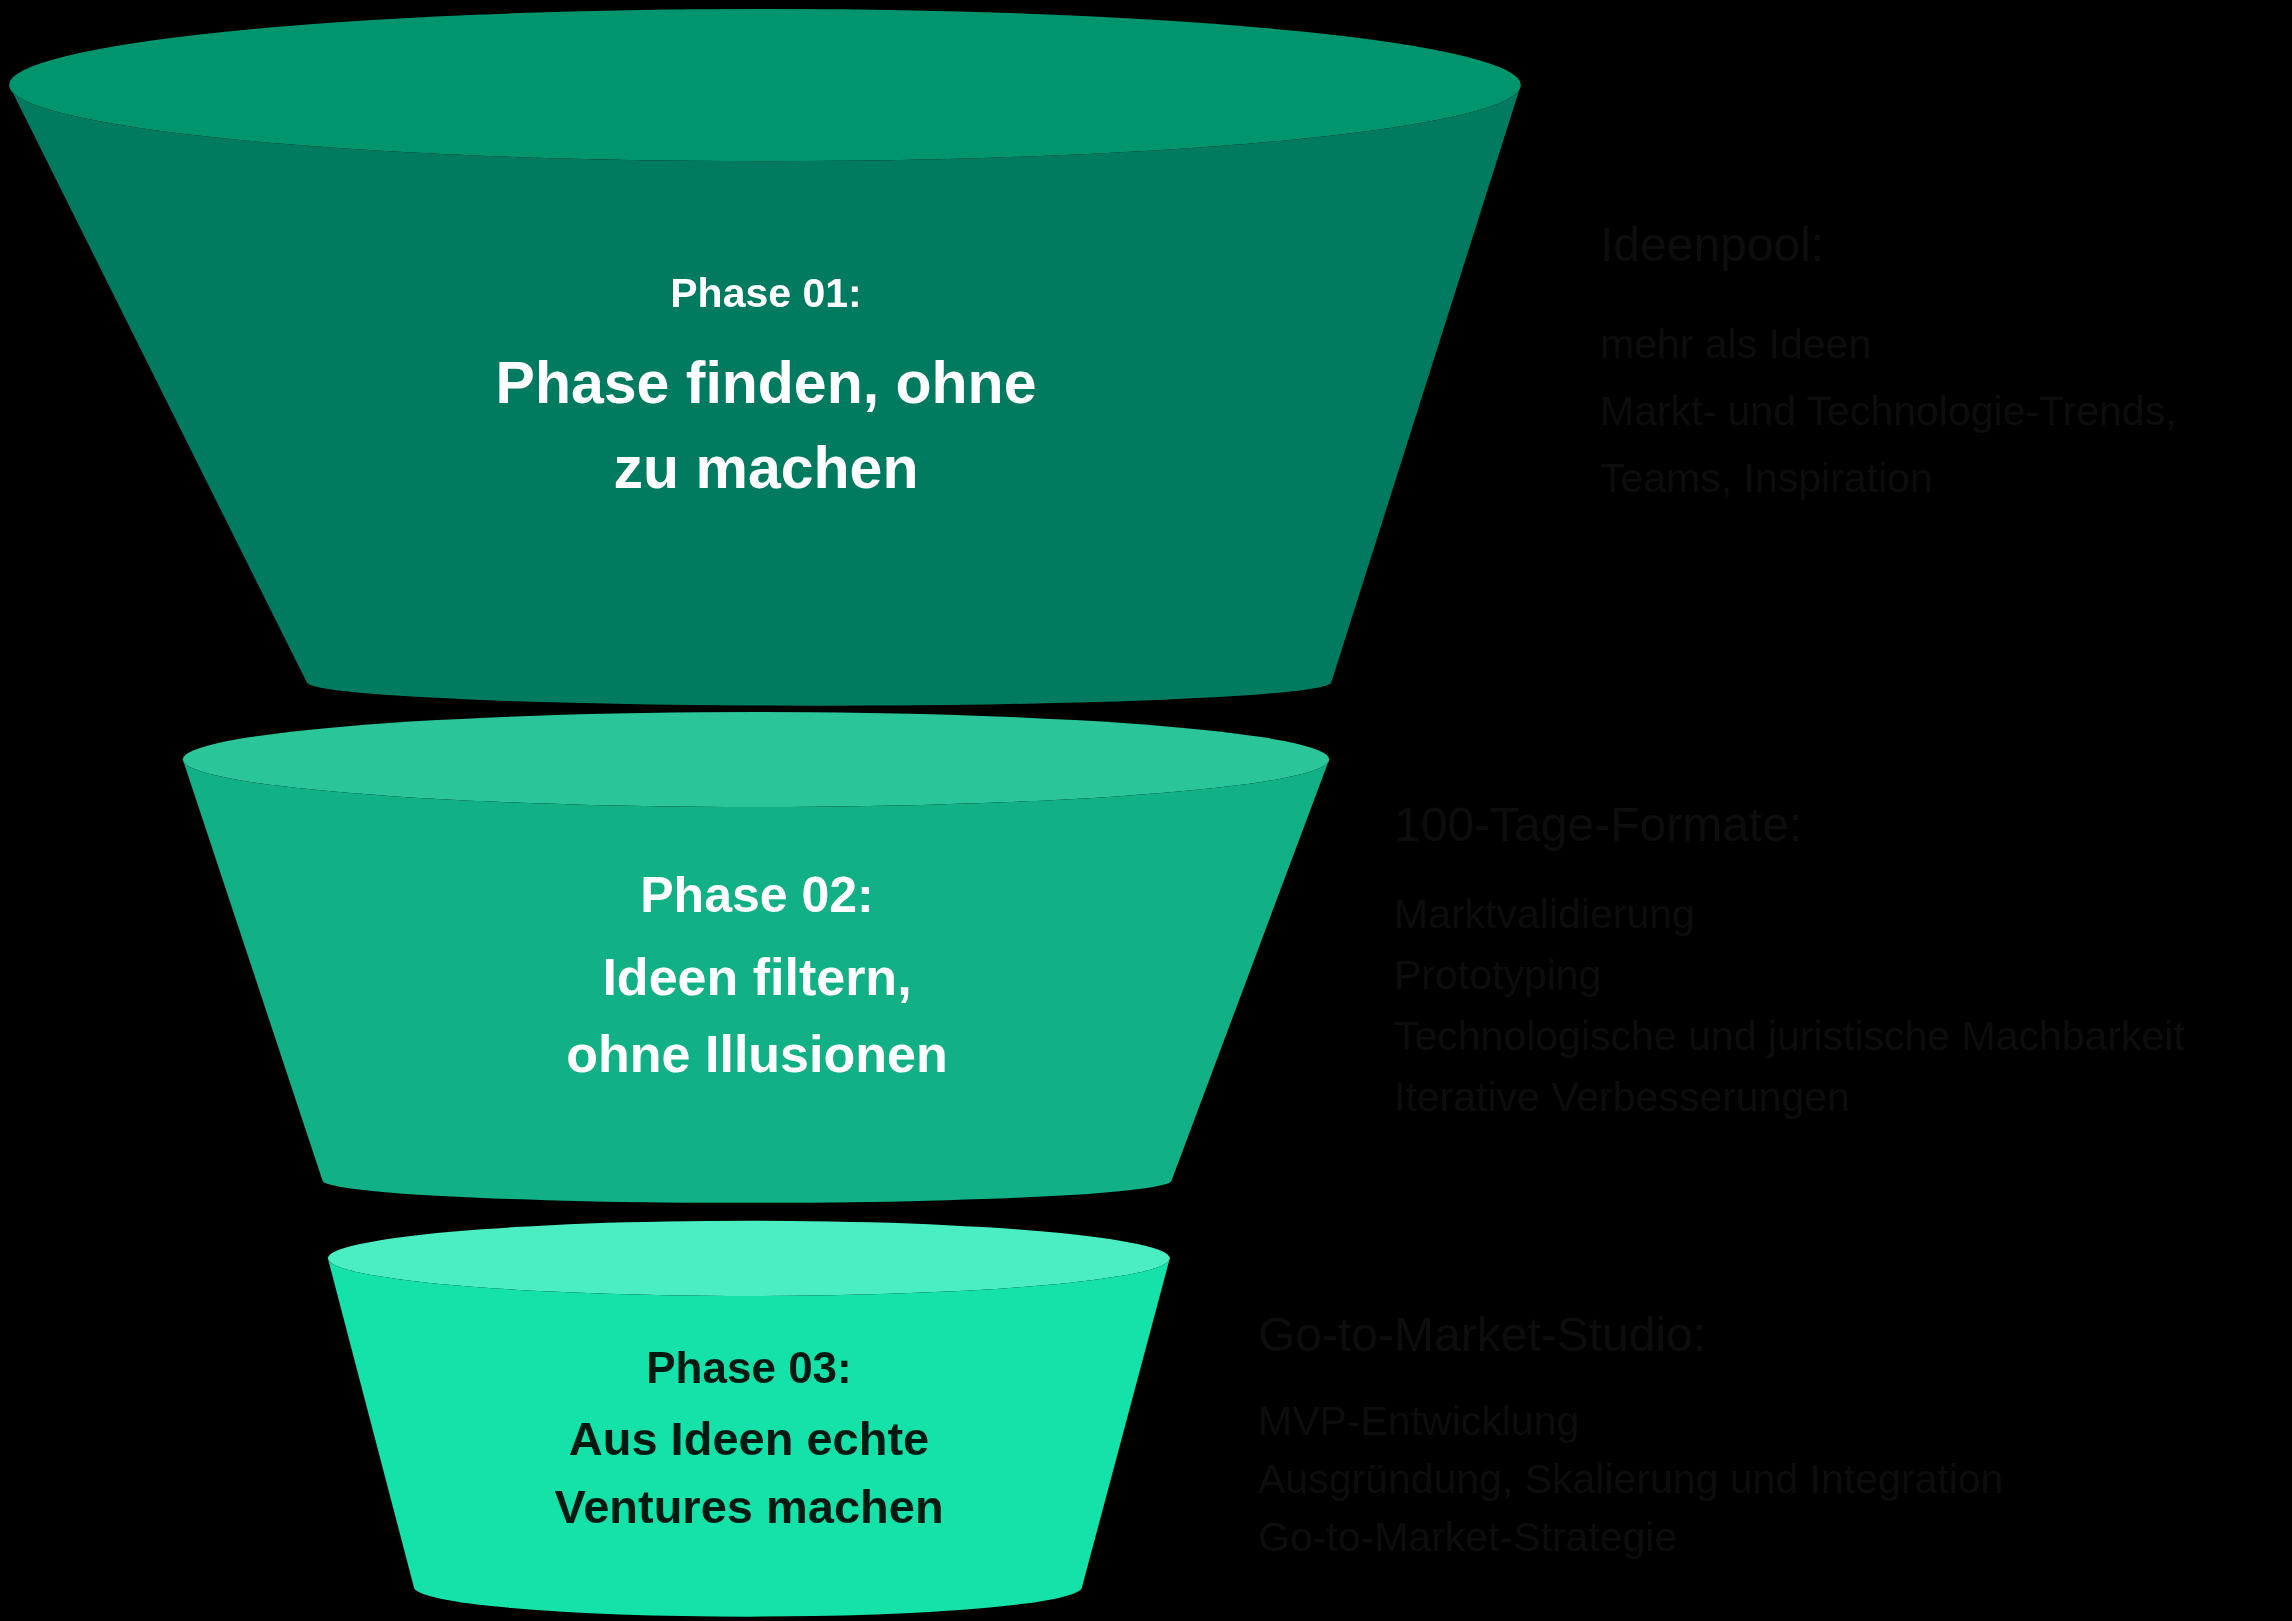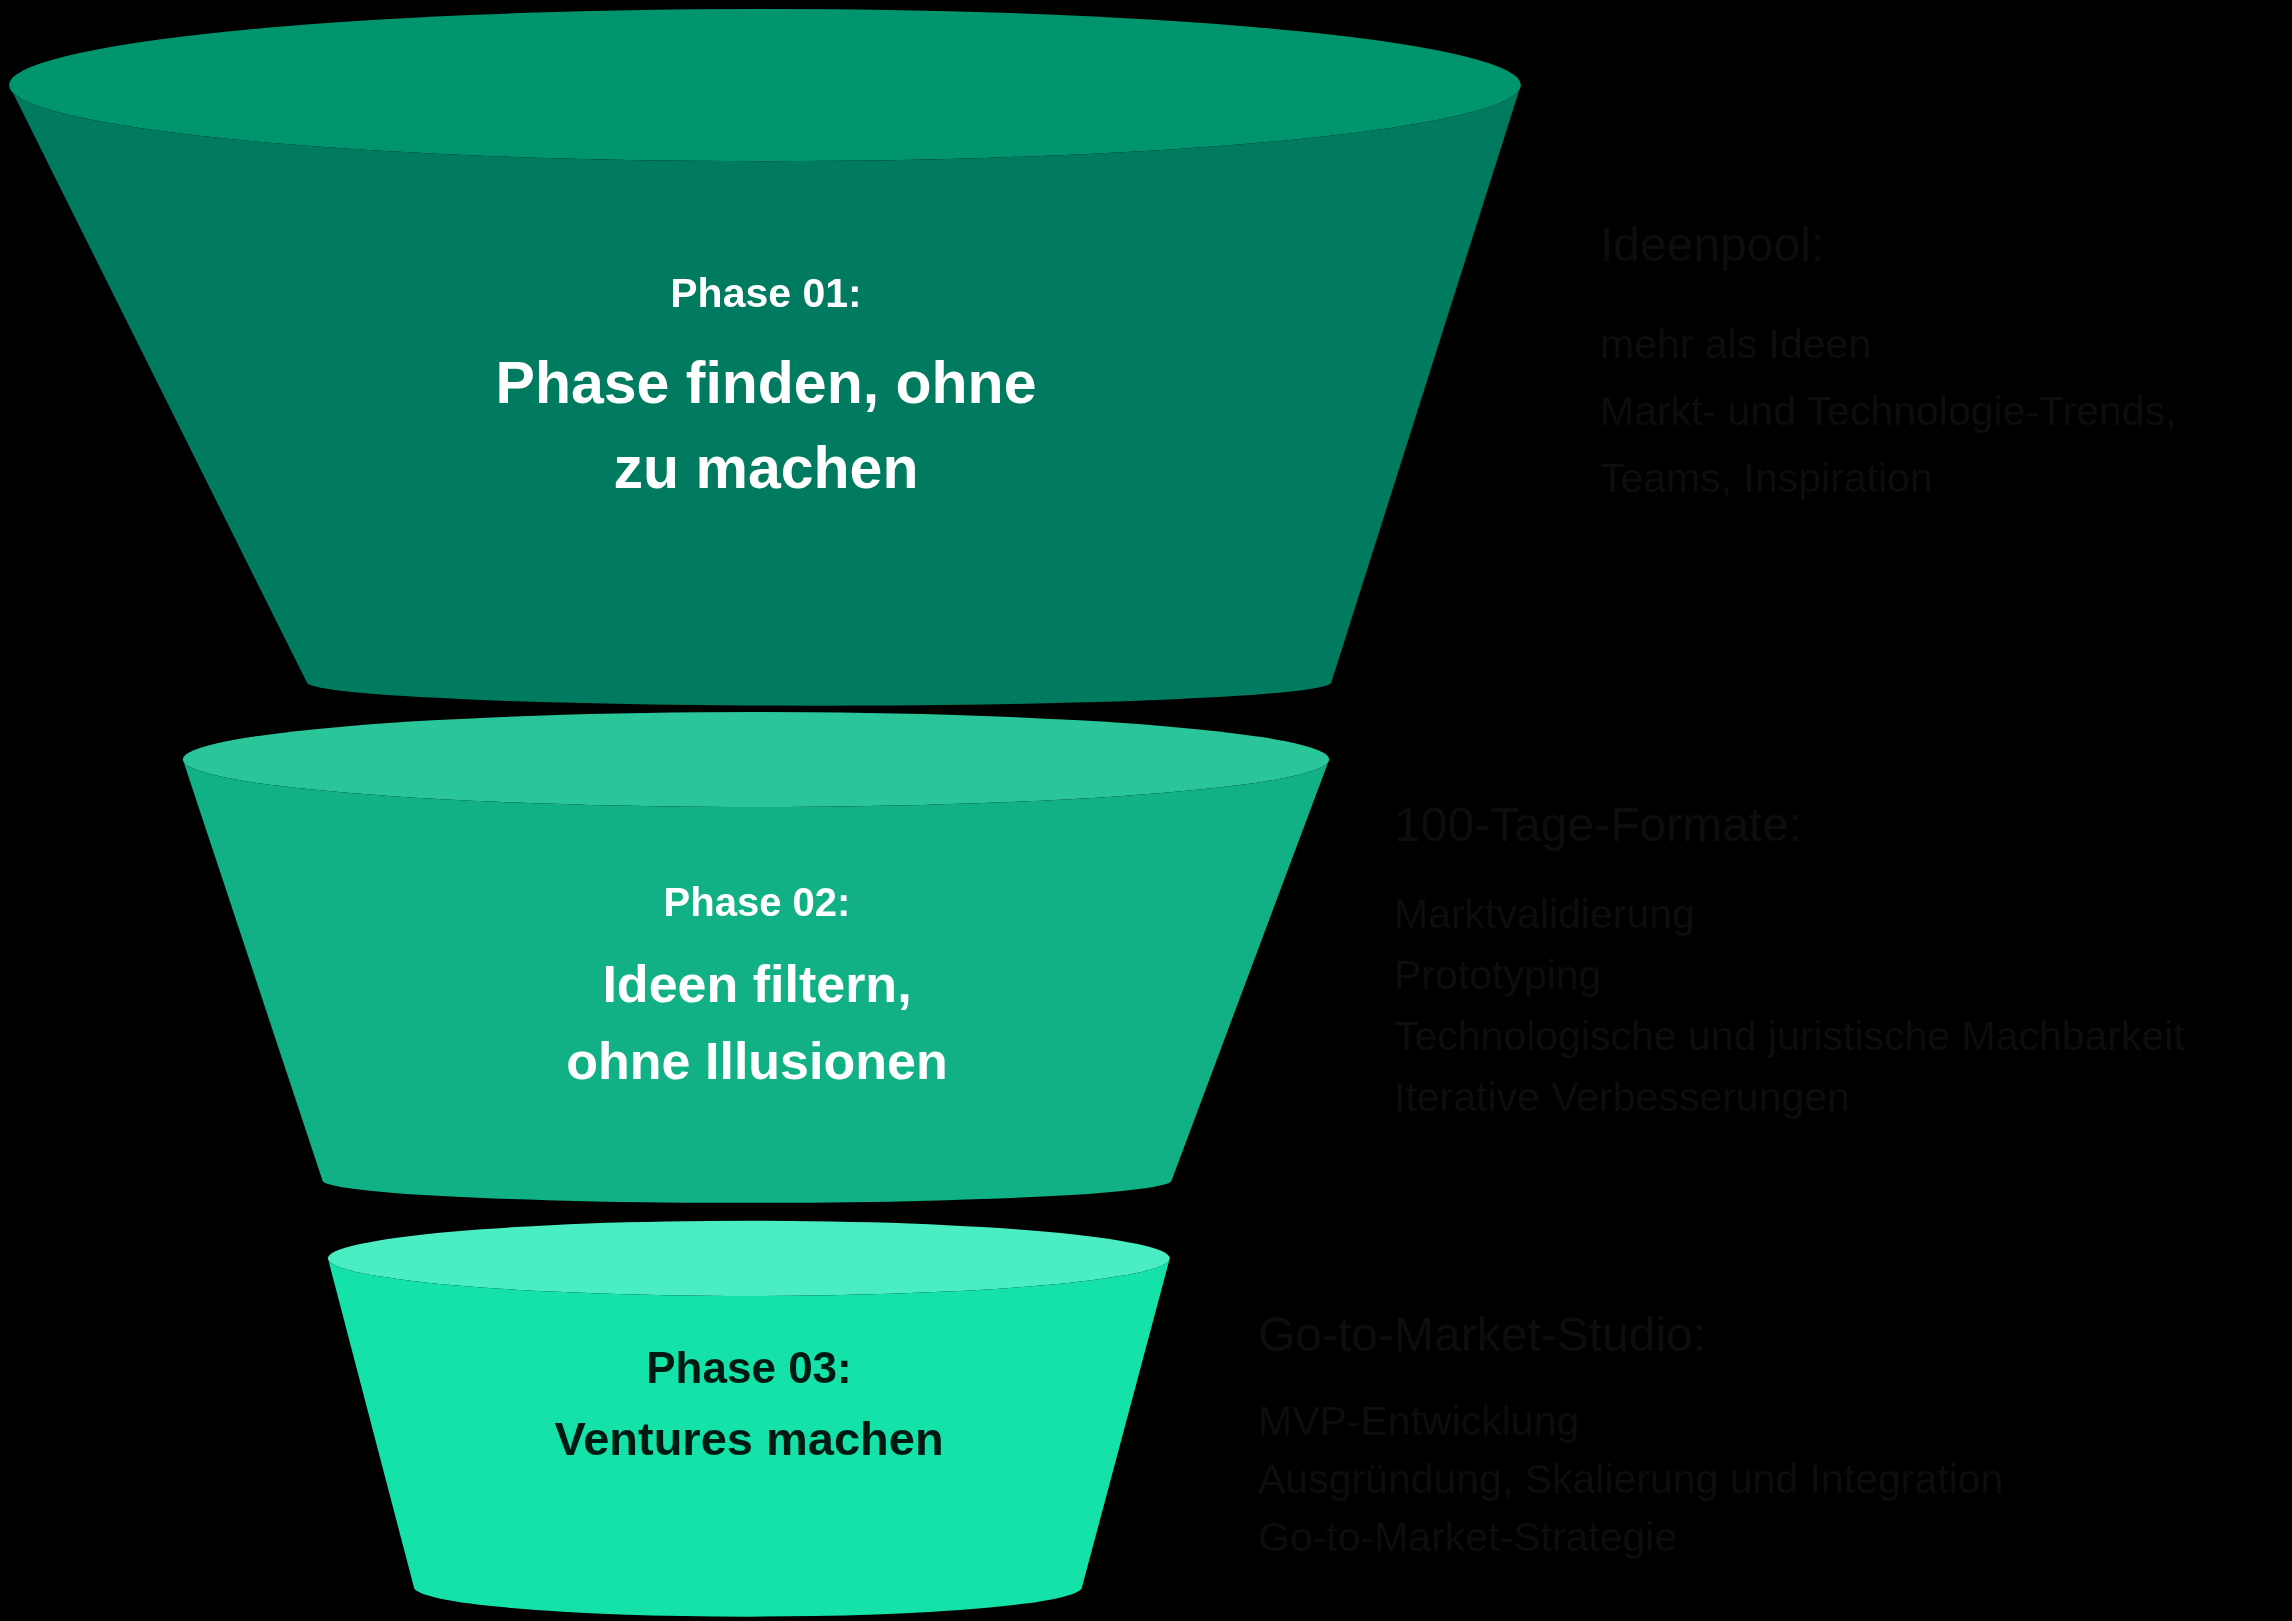--- a/index.html
+++ b/index.html
@@ -19,21 +19,21 @@
     color: #ffffff;
   }
   .phase-label { font-weight: 700; }
   .phase-title { font-weight: 700; }
 
   .phase-text.p1 { left: 318px; top: 267px; }
   .p1 .phase-label { font-size: 41px; line-height: 52px; }
   .p1 .phase-title { font-size: 59px; line-height: 85px; margin-top: 21.5px; }
 
   .phase-text.p2 { left: 309px; top: 871px; }
-  .p2 .phase-label { font-size: 40px; line-height: 48px; margin-top: 7px; }
+  .p2 .phase-label { font-size: 50px; line-height: 48px; }
   .p2 .phase-title { font-size: 52px; line-height: 77px; margin-top: 19.7px; }
 
   .phase-text.p3 { left: 301px; top: 1346px; }
   .p3 .phase-label { font-size: 44px; line-height: 43px; }
   .p3 .phase-title { font-size: 47px; line-height: 68px; margin-top: 16px; }
 
   .side-note {
     position: absolute;
     color: #0d0d0d; 
     text-align: left;
@@ -81,20 +81,21 @@
   <div class="phase-label">Phase 02:</div>
   <div class="phase-title">
     <div>Ideen filtern,</div>
     <div>ohne Illusionen</div>
   </div>
 </div>
 
 <div class="phase-text p3" style="color:#001a12;">
   <div class="phase-label">Phase 03:</div>
   <div class="phase-title">
+    <div>Aus Ideen echte</div>
     <div>Ventures machen</div>
   </div>
 </div>
 
 <div class="side-note n1">
   <div class="note-heading">Ideenpool:</div>
   <ul>
     <li>mehr als Ideen</li>
     <li>Markt- und Technologie-Trends,</li>
     <li>Teams, Inspiration</li>

